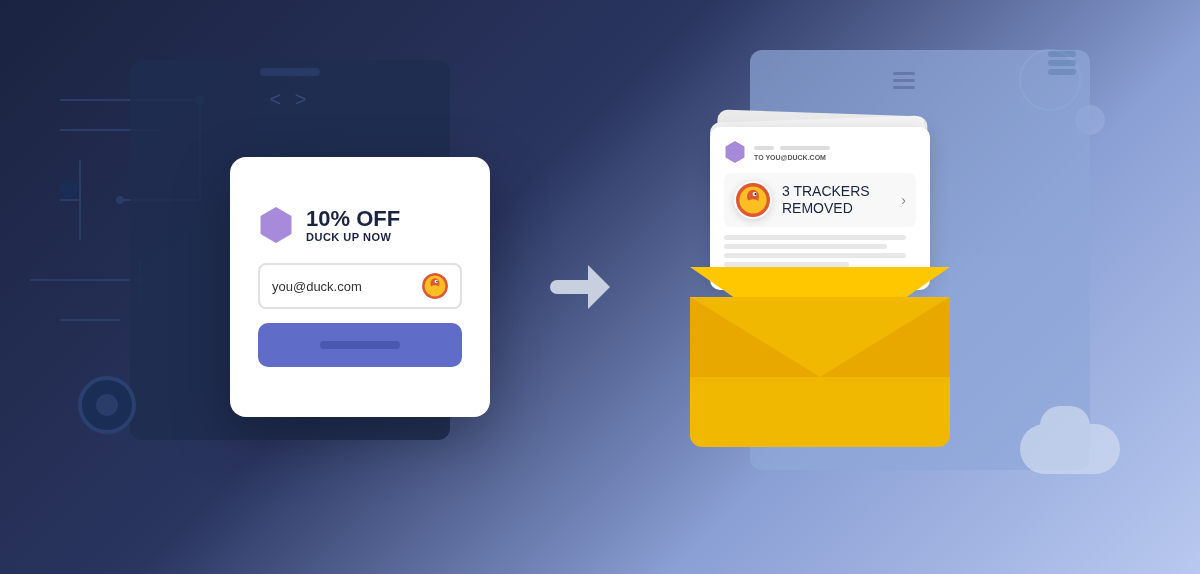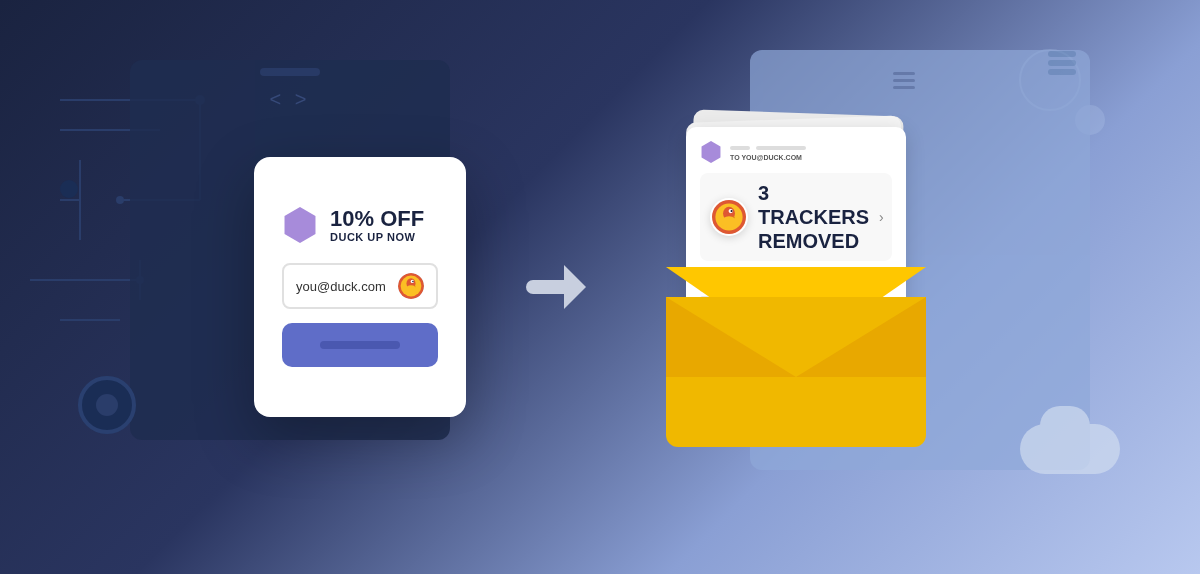--- a/index.html
+++ b/index.html
@@ -129,21 +129,21 @@
       align-items: center;
       gap: 60px;
       z-index: 10;
     }
 
     
     .signup-card {
       background: white;
       border-radius: 16px;
       padding: 50px 28px;
-      width: 212px;
+      width: 260px;
       box-shadow: 0 20px 60px rgba(0,0,0,0.3);
       position: relative;
     }
 
     .card-header {
       display: flex;
       align-items: center;
       gap: 12px;
       margin-bottom: 20px;
     }
@@ -362,22 +362,22 @@
       flex-shrink: 0;
       overflow: hidden;
       position: relative;
     }
 
     .tracker-text {
       flex: 1;
     }
 
     .tracker-main {
-      font-size: 20px;
-      font-weight: 700;
+      font-size: 14px;
+      font-weight: 400;
       color: #1a2340;
       line-height: 1.2;
     }
 
     .tracker-chevron {
       color: #888;
       font-size: 14px;
     }
 
     .email-lines {

